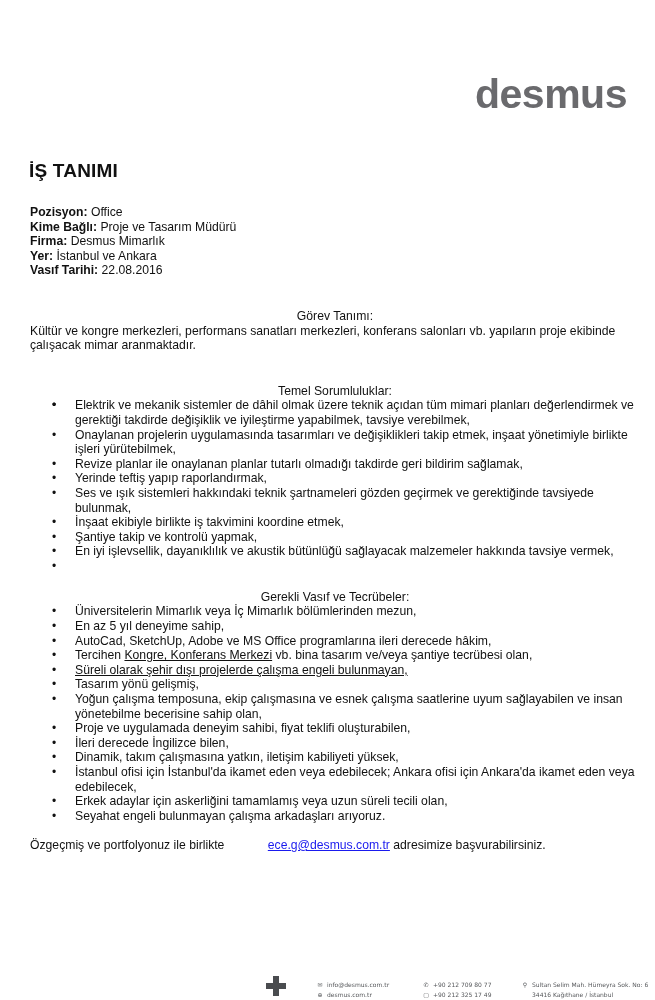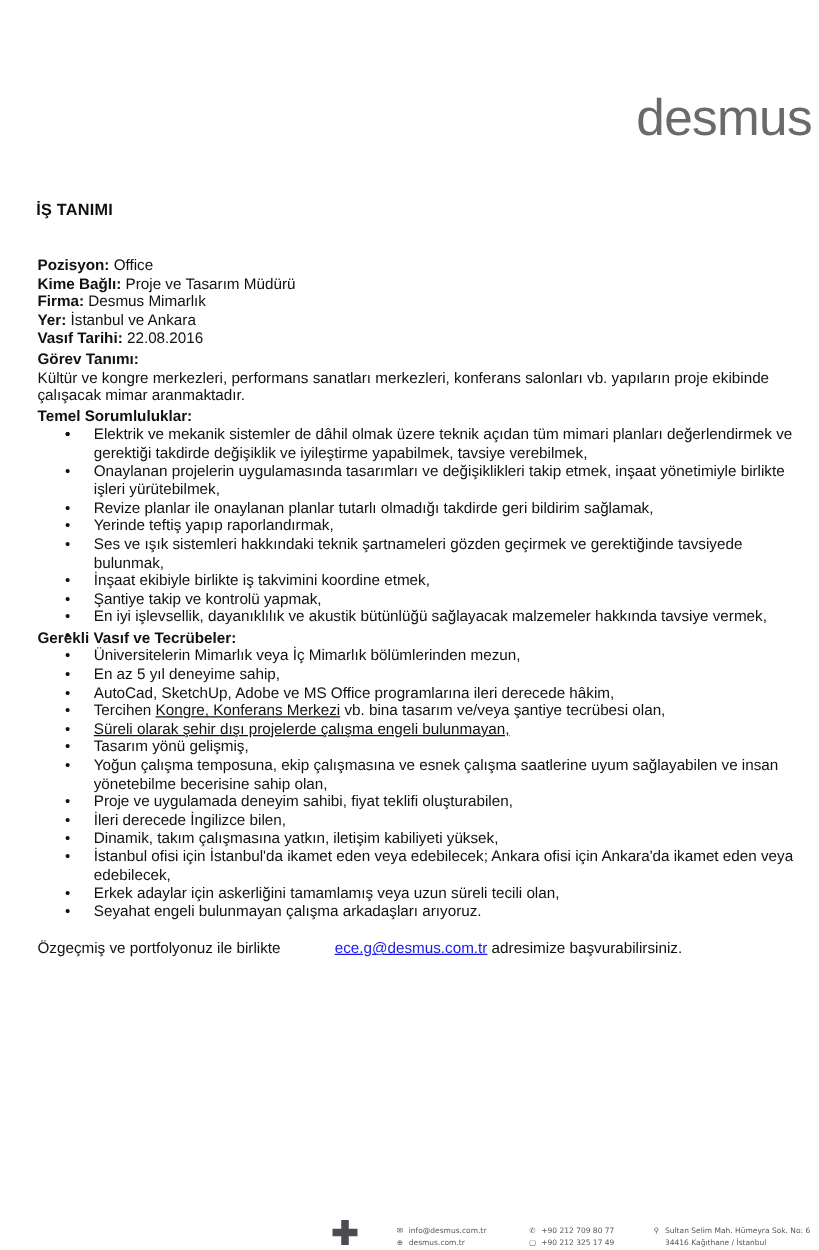--- a/index.html
+++ b/index.html
@@ -1,37 +1,37 @@
 <!DOCTYPE html>
 <html><head>
 <meta charset="utf-8">
 <style>
   html, body { margin: 0; padding: 0; background: #ffffff; }
   body {
     width: 655px; height: 1000px; position: relative; overflow: hidden;
     font-family: "Liberation Sans", sans-serif; color: #111111;
   }
   .logo {
-    position: absolute; left: 509px; top: 74px;
-    font-family: "Liberation Sans", sans-serif; font-weight: 400;
+    position: absolute; left: 475px; top: 74px;
+    font-family: "Liberation Sans", sans-serif; font-weight: 700;
     font-size: 41px; letter-spacing: -0.5px; color: #6a6a6d;
     line-height: 1;
   }
   .title {
     position: absolute; left: 29px; top: 160px;
-    font-size: 13px; font-weight: bold; color: #111;
+    font-size: 19px; font-weight: bold; color: #111;
     margin: 0; letter-spacing: 0.2px;
   }
   .content {
     position: absolute; left: 30px; top: 205px; width: 610px;
     font-size: 12.2px; line-height: 14.6px;
   }
   .meta-line { white-space: nowrap; }
   .meta-line b { font-weight: bold; }
-  .section-head { font-weight: bold; margin-top: 2px; }
+  .section-head { font-weight: normal; margin-top: 31px; text-align: center; }
   .para { }
   ul.bullets {
     list-style: none; margin: 0; padding: 0;
   }
   ul.bullets li {
     position: relative; padding-left: 45px;
   }
   ul.bullets li .dot {
     position: absolute; left: 22px; top: 0;
     font-size: 12px;

